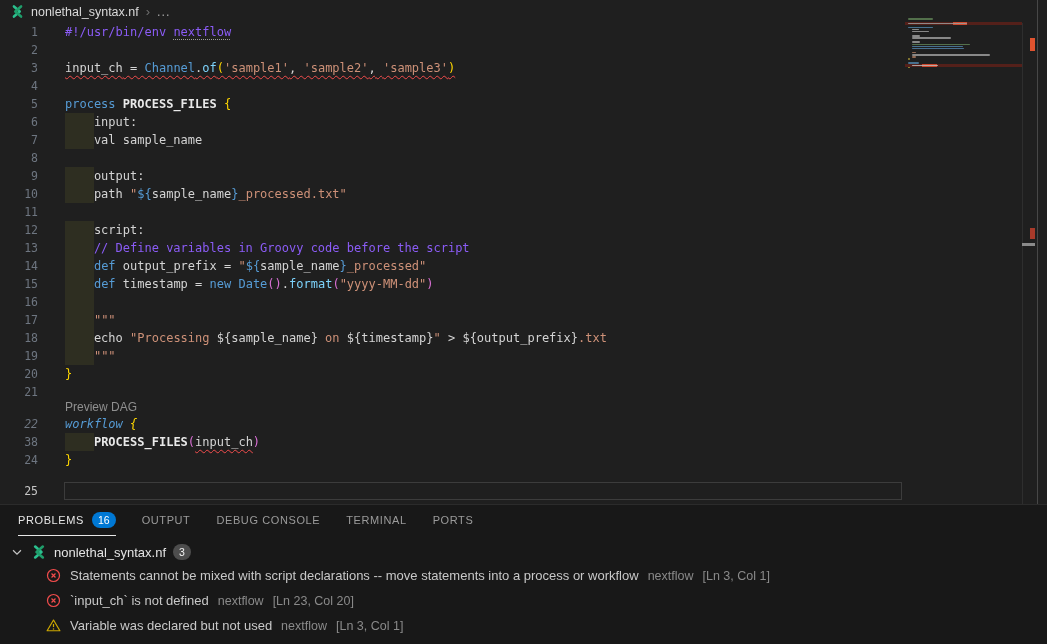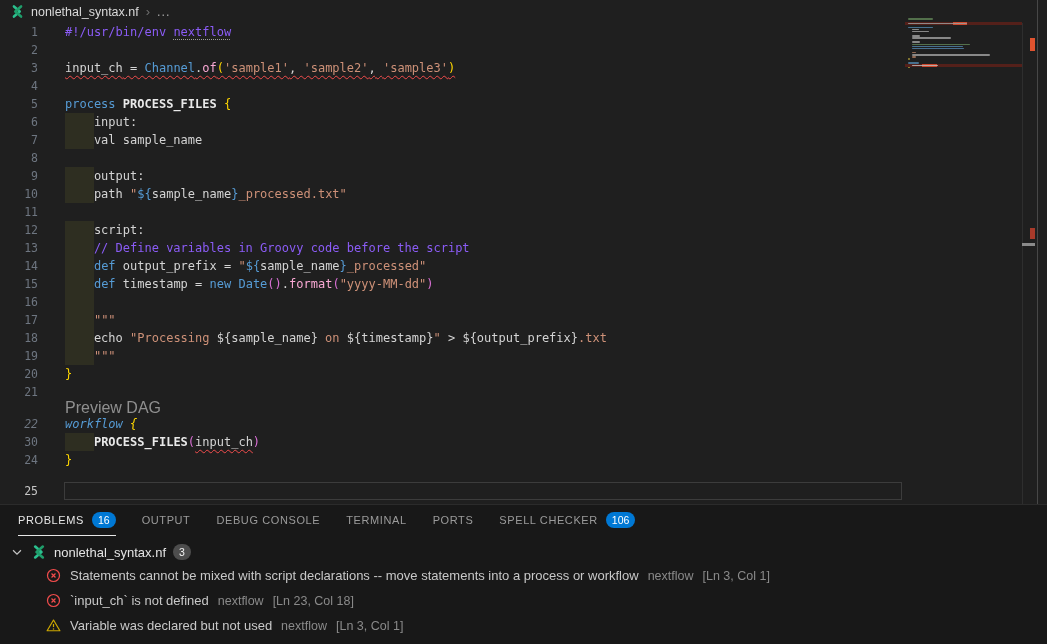--- a/index.html
+++ b/index.html
@@ -15,22 +15,22 @@
   #editor{position:absolute;top:23px;left:0;width:1047px;height:482px;background:#1f1f1f;}
   .code-line{position:absolute;left:0;width:1022px;height:18px;white-space:pre;cursor:text;
       font-family:"DejaVu Sans Mono","Liberation Mono",monospace;font-size:12px;line-height:18px;}
   .ln{position:absolute;left:0;top:0;width:38px;text-align:right;color:#6e7681;
       font-size:11.5px;line-height:18px;cursor:pointer;user-select:none;}
   .ln.active{color:#c6c6c6;}
   .ltext{position:absolute;left:65px;top:0;height:18px;}
   .indent-band{position:absolute;left:65px;top:0;width:29px;height:18px;background:rgba(255,255,64,0.07);}
   .current-box{position:absolute;left:64px;top:0;width:838px;height:18px;
       border:1px solid #3c3c3c;box-sizing:border-box;}
-  .lens{position:absolute;left:65px;height:14px;color:#8f8f8f;font-size:16px;line-height:13px;cursor:pointer;}
-  .tk-pln{color:#d4d4d4}.tk-kw{color:#569cd6}.tk-fn{color:#f9a8d4}.tk-str{color:#ce9178}
+  .lens{position:absolute;left:65px;height:14px;color:#8f8f8f;font-size:12px;line-height:13px;cursor:pointer;}
+  .tk-pln{color:#d4d4d4}.tk-kw{color:#569cd6}.tk-fn{color:#7dd3fc}.tk-str{color:#ce9178}
   .tk-cmt{color:#8b5cf6}.tk-b1{color:#ffd700}.tk-b2{color:#da70d6}
   .tk-decl{color:#e9e9e9;font-weight:bold}
   .sq-err{text-decoration:underline wavy #f14c4c 1px;text-underline-offset:3px;text-decoration-skip-ink:none;}
   .sq-hint{text-decoration:underline dotted #9b9b9b 1px;text-underline-offset:3px;}
   
   #minimap{position:absolute;left:905px;top:0;width:117px;height:505px;cursor:pointer;}
   .mm-row{position:absolute;height:1.5px;border-radius:1px;}
   .mm-band{position:absolute;left:0;width:117px;height:2.5px;background:#54201a;}
   .mm-band-hot{position:absolute;height:2.5px;background:#cf4a2f;}
   .ruler-sep{position:absolute;left:1022px;top:23px;width:1px;height:481px;background:#2e2e2e;}
@@ -87,21 +87,21 @@
     <div class="code-line" style="top: 234px;"><div class="indent-band"></div><div class="ln">14</div><div class="ltext"><span class="tk-pln">    </span><span class="tk-kw">def</span><span class="tk-pln"> output_prefix = </span><span class="tk-str">"</span><span class="tk-kw">${</span><span class="tk-pln">sample_name</span><span class="tk-kw">}</span><span class="tk-str">_processed"</span></div></div>
     <div class="code-line" style="top: 252px;"><div class="indent-band"></div><div class="ln">15</div><div class="ltext"><span class="tk-pln">    </span><span class="tk-kw">def</span><span class="tk-pln"> timestamp = </span><span class="tk-kw">new</span><span class="tk-pln"> </span><span class="tk-kw">Date</span><span class="tk-b2">()</span><span class="tk-pln">.</span><span class="tk-fn">format</span><span class="tk-b2">(</span><span class="tk-str">"yyyy-MM-dd"</span><span class="tk-b2">)</span></div></div>
     <div class="code-line" style="top: 270px;"><div class="indent-band"></div><div class="ln">16</div><div class="ltext"><span class="tk-pln">    </span></div></div>
     <div class="code-line" style="top: 288px;"><div class="indent-band"></div><div class="ln">17</div><div class="ltext"><span class="tk-pln">    </span><span class="tk-str">"""</span></div></div>
     <div class="code-line" style="top: 306px;"><div class="indent-band"></div><div class="ln">18</div><div class="ltext"><span class="tk-pln">    echo </span><span class="tk-str">"Processing </span><span class="tk-pln">${sample_name}</span><span class="tk-str"> on </span><span class="tk-pln">${timestamp}</span><span class="tk-str">"</span><span class="tk-pln"> &gt; </span><span class="tk-pln">${output_prefix}</span><span class="tk-str">.txt</span></div></div>
     <div class="code-line" style="top: 324px;"><div class="indent-band"></div><div class="ln">19</div><div class="ltext"><span class="tk-pln">    </span><span class="tk-str">"""</span></div></div>
     <div class="code-line" style="top: 342px;"><div class="ln">20</div><div class="ltext"><span class="tk-b1">}</span></div></div>
     <div class="code-line" style="top: 360px;"><div class="ln">21</div><div class="ltext"></div></div>
     <div class="lens" style="top: 378px;">Preview DAG</div>
     <div class="code-line" style="top: 392px; font-style: italic;"><div class="ln">22</div><div class="ltext"><span class="tk-kw">workflow</span><span class="tk-pln"> </span><span class="tk-b1">{</span></div></div>
-    <div class="code-line" style="top: 410px;"><div class="indent-band"></div><div class="ln">30</div><div class="ltext"><span class="tk-pln">    </span><span class="tk-decl">PROCESS_FILES</span><span class="tk-b2">(</span><span class="tk-pln sq-err">input_ch</span><span class="tk-b2">)</span></div></div>
+    <div class="code-line" style="top: 410px;"><div class="indent-band"></div><div class="ln">38</div><div class="ltext"><span class="tk-pln">    </span><span class="tk-decl">PROCESS_FILES</span><span class="tk-b2">(</span><span class="tk-pln sq-err">input_ch</span><span class="tk-b2">)</span></div></div>
     <div class="code-line" style="top: 428px;"><div class="ln">24</div><div class="ltext"><span class="tk-b1">}</span></div></div>
     <div class="code-line" style="top: 459px;"><div class="current-box"></div><div class="ln active">25</div><div class="ltext"></div></div>
   </div>
 
 <div id="minimap">
     <div class="mm-row" style="top: 18.3px; left: 3px; width: 25.3px; background: rgb(93, 127, 84); opacity: 0.85;"></div>
     <div class="mm-band" style="top: 22.2px;"></div>
     <div class="mm-band-hot" style="top: 22.2px; left: 48px; width: 14px;"></div>
     <div class="mm-row" style="top: 22.5px; left: 3px; width: 59.4px; background: rgb(155, 155, 155); opacity: 0.85;"></div>
     <div class="mm-row" style="top: 26.7px; left: 3px; width: 25.3px; background: rgb(79, 127, 163); opacity: 0.85;"></div>
@@ -138,24 +138,20 @@
       </div>
       <div class="tab">
         <span>DEBUG CONSOLE</span>
       </div>
       <div class="tab">
         <span>TERMINAL</span>
       </div>
       <div class="tab">
         <span>PORTS</span>
       </div>
-      <div class="tab">
-        <span>SPELL CHECKER</span>
-        <span class="badge-blue">106</span>
-      </div>
     </div>
 
   <div class="file-row">
     <svg width="14" height="14" viewBox="0 0 16 16">
       <path d="M3.5 6 L8 10.5 L12.5 6" stroke="#c5c5c5" stroke-width="1.4" fill="none"></path>
     </svg>
     <svg width="16" height="16" viewBox="0 0 16 16">
       <path d="M4.2 2.6 L10.4 8 L4.2 13.4" stroke="#2bc08f" stroke-width="2.7" fill="none" stroke-linecap="round" stroke-linejoin="round"></path>
       <path d="M11.8 2.6 L5.6 8 L11.8 13.4" stroke="#1f9e6b" stroke-width="2.7" fill="none" stroke-linecap="round" stroke-linejoin="round"></path>
     </svg>
@@ -177,21 +173,21 @@
       </div>
       <div class="prob-row">
         <span>
           <svg width="15" height="15" viewBox="0 0 16 16">
             <circle cx="8" cy="8" r="6.4" fill="none" stroke="#f14c4c" stroke-width="1.3"></circle>
             <path d="M5.9 5.9 L10.1 10.1 M10.1 5.9 L5.9 10.1" stroke="#f14c4c" stroke-width="1.3"></path>
           </svg>
         </span>
         <span class="prob-msg">`input_ch` is not defined</span>
         <span class="prob-src">nextflow</span>
-        <span class="prob-loc">[Ln 23, Col 18]</span>
+        <span class="prob-loc">[Ln 23, Col 20]</span>
       </div>
       <div class="prob-row">
         <span>
           <svg width="15" height="15" viewBox="0 0 16 16">
             <path d="M8 2.2 L14.8 13.6 H1.2 Z" fill="none" stroke="#cca700" stroke-width="1.3" stroke-linejoin="round"></path>
             <path d="M8 6.3 V9.7" stroke="#cca700" stroke-width="1.3"></path>
             <circle cx="8" cy="11.7" r="0.8" fill="#cca700"></circle>
           </svg>
         </span>
         <span class="prob-msg">Variable was declared but not used</span>

